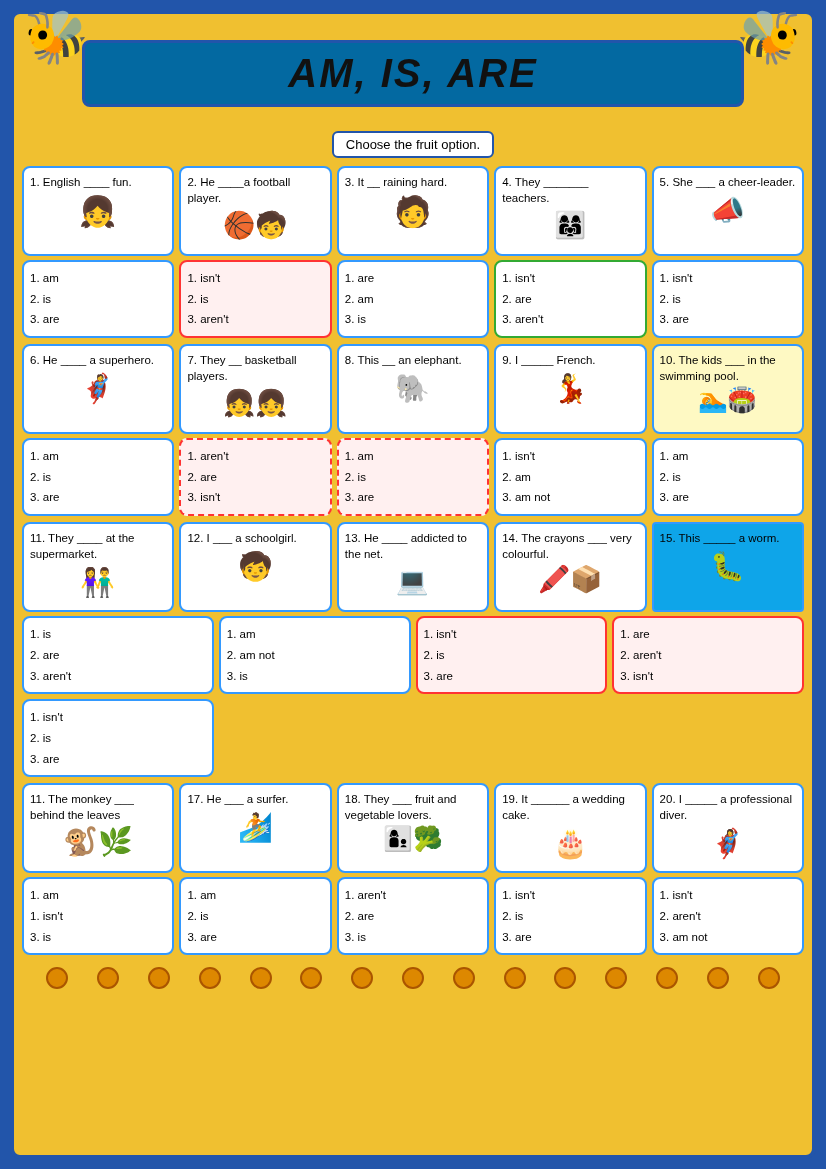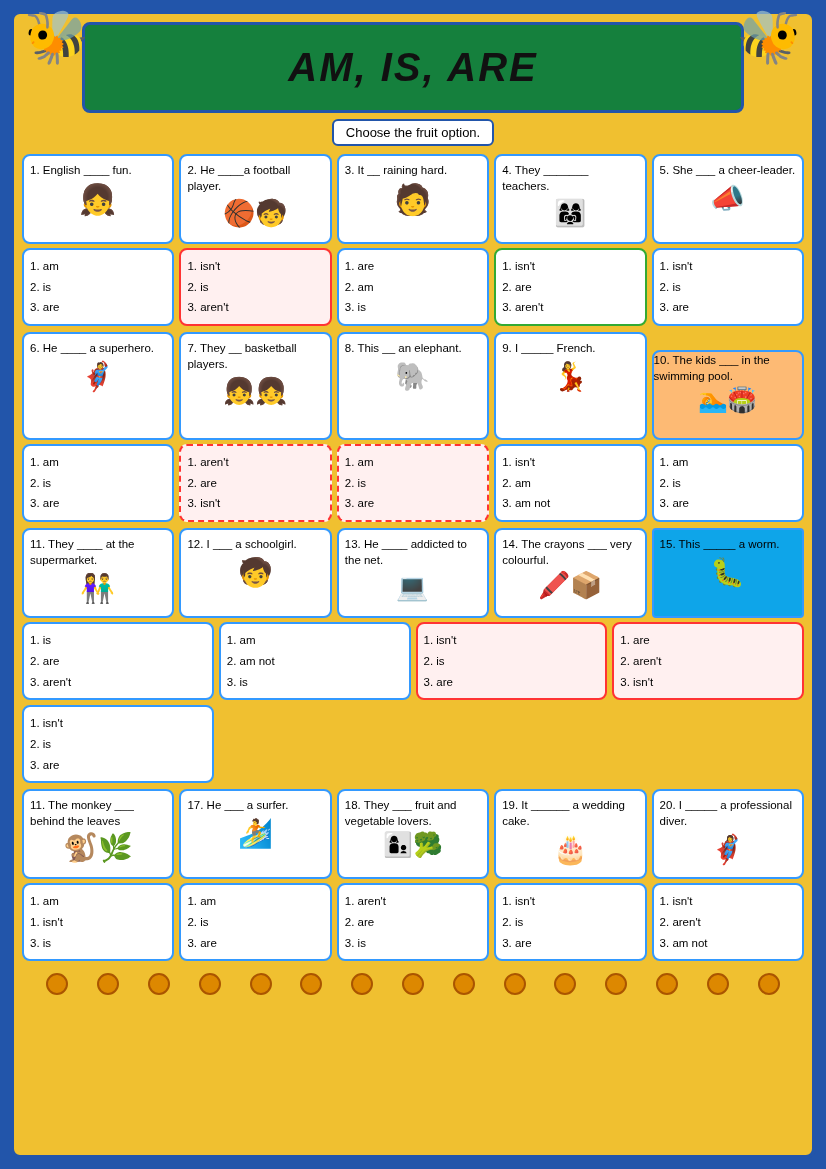--- a/index.html
+++ b/index.html
@@ -41,21 +41,21 @@
 </head>
 <body>
 
 <div class="outer-border">
   <div class="inner-bg">
 
     <div style="position:relative; margin: 0 10px 6px 10px; display:flex; align-items:center; justify-content:center;">
 
       <div style="position:absolute; left:-8px; top:-15px; font-size:52px; z-index:2;">🐝</div>
 
-      <div style="background:#15803d; border:3px solid #2255aa; border-radius:8px; padding:20px 40px; text-align:center; flex:1; margin:0 50px;">
+      <div style="background:#0369a1; border:3px solid #2255aa; border-radius:8px; padding:8px 40px; text-align:center; flex:1; margin:18px 50px;">
         <h1 style="font-size:40px; font-family:'Comic Sans MS',cursive,Arial; font-style:italic; font-weight:bold; color:#111; letter-spacing:2px;">AM, IS, ARE</h1>
       </div>
 
       <div style="position:absolute; right:-8px; top:-15px; font-size:52px; z-index:2; transform: scaleX(-1);">🐝</div>
     </div>
 
     <div style="text-align:center; margin-bottom:6px;">
       <div class="instruction-box">
         <span>Choose the fruit option.</span>
       </div>
@@ -137,21 +137,21 @@
       <div style="background:white; border:2px solid #3399ff; border-radius:8px; padding:6px; min-height:90px; font-size:11.5px;">
         <div style="line-height:1.4;">8. This __ an elephant.</div>
         <div style="text-align:center; font-size:28px; margin-top:4px;">🐘</div>
       </div>
 
       <div style="background:white; border:2px solid #3399ff; border-radius:8px; padding:6px; min-height:90px; font-size:11.5px;">
         <div style="line-height:1.4;">9. I _____ French.</div>
         <div style="text-align:center; font-size:28px; margin-top:4px;">💃</div>
       </div>
 
-      <div style="background:#fdba74; border:2px solid #3399ff; border-radius:8px; min-height:90px; font-size:11.5px;margin-top:18px;">
+      <div style="background:#fef9c3; border:2px solid #3399ff; border-radius:8px; padding:6px; min-height:90px; font-size:11.5px;">
         <div style="line-height:1.4;">10. The kids ___ in the swimming pool.</div>
         <div style="text-align:center; font-size:24px; margin-top:2px;">🏊🏟️</div>
       </div>
     </div>
 
     <div style="display:grid; grid-template-columns:repeat(5,1fr); gap:5px; margin-bottom:6px;">
 
       <div style="background:white; border:2px solid #3399ff; border-radius:8px; padding:6px; font-size:11.5px; line-height:1.8;">
         <div>1. am</div>
         <div>2. is</div>

